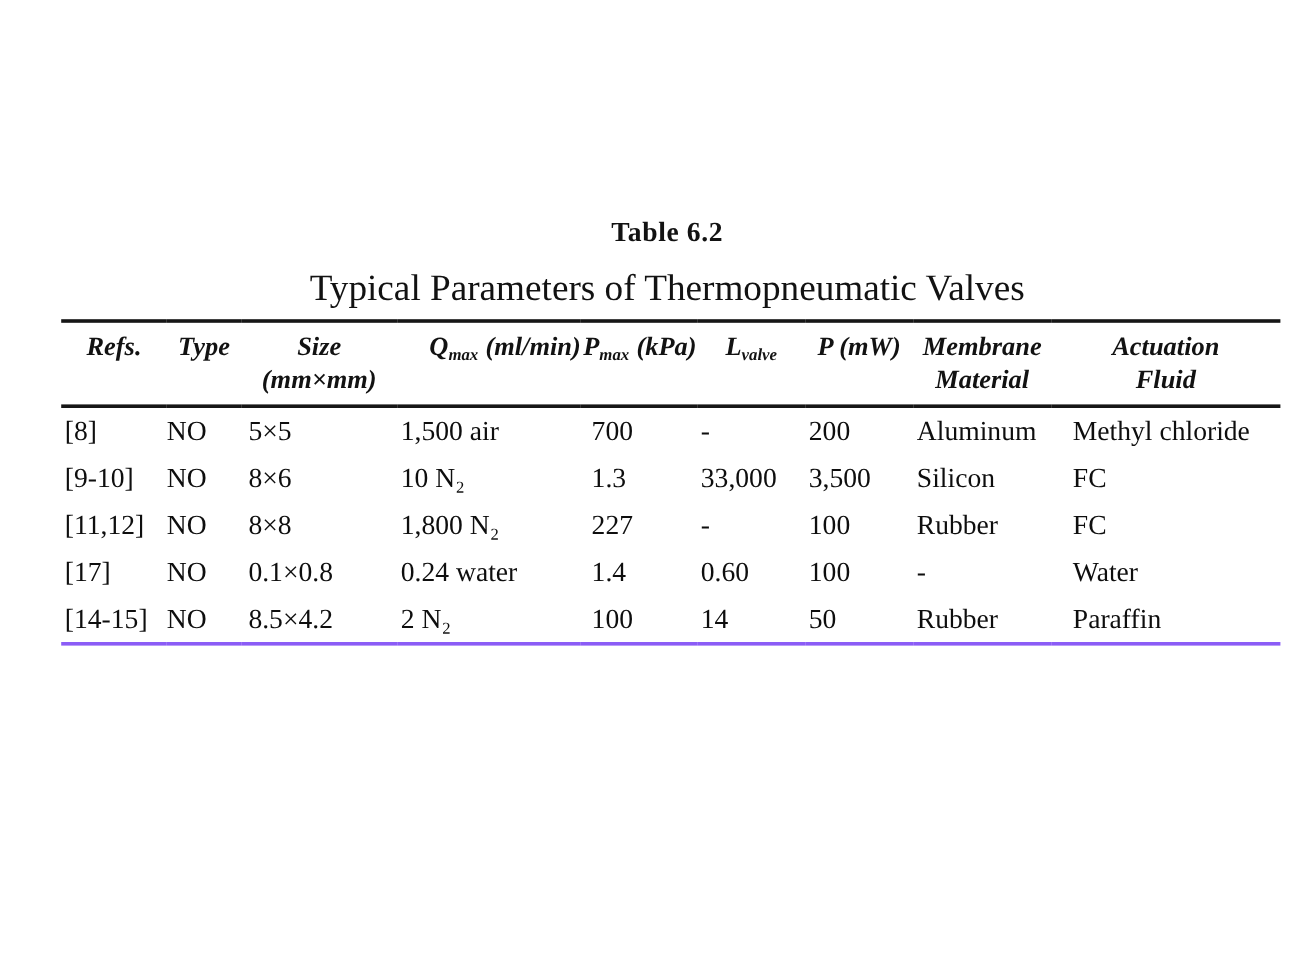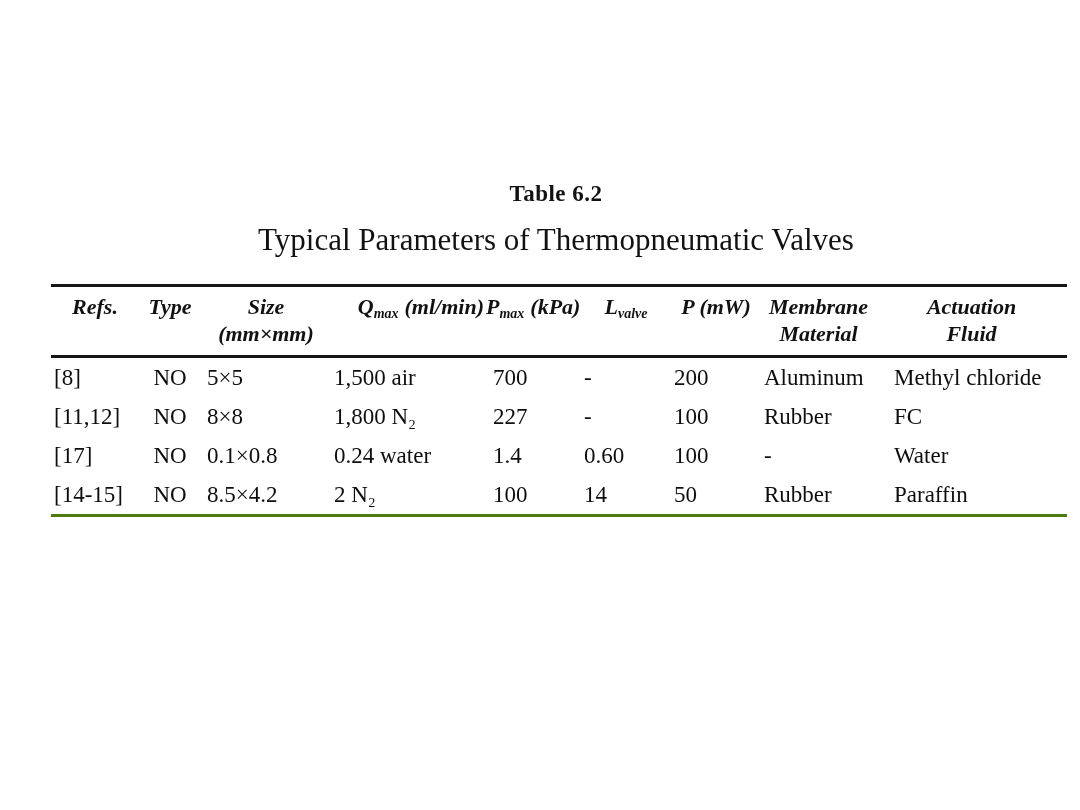--- a/index.html
+++ b/index.html
@@ -25,26 +25,26 @@
     font-weight: bold;
     letter-spacing: 0.5px;
   }
   .table-title {
     margin-top: 15px;
     font-size: 31px;
   }
   table.params {
     position: absolute;
     left: 35px;
-    top: 284px;
+    top: 266px;
     width: 1016px;
     border-collapse: collapse;
     table-layout: fixed;
     border-top: 3px solid #161616;
-    border-bottom: 3px solid #4d7c0f;
+    border-bottom: 3px solid #8b5cf6;
   }
   thead th {
     border-bottom: 3px solid #161616;
     vertical-align: top;
     font-style: italic;
     font-weight: bold;
     font-size: 22px;
     line-height: 27px;
     padding: 6px 0 8px 0;
     height: 65px;
@@ -63,21 +63,21 @@
   tbody td {
     height: 39px;
     font-size: 23px;
     text-align: left;
     vertical-align: middle;
     white-space: nowrap;
     padding: 0;
     color: #0e0e0e;
   }
   td.c-refs      { padding-left: 3px; }
-  td.c-type      { padding-left: 0; text-align: center; }
+  td.c-type      { padding-left: 0; }
   td.c-size      { padding-left: 6px; }
   td.c-qmax      { padding-left: 3px; }
   td.c-pmax      { padding-left: 9px; }
   td.c-lvalve    { padding-left: 3px; }
   td.c-pmw       { padding-left: 3px; }
   td.c-membrane  { padding-left: 3px; }
   td.c-actuation { padding-left: 18px; }
 </style>
 </head>
 <body>
@@ -135,20 +135,31 @@
         <td class="c-type">NO</td>
         <td class="c-size">5×5</td>
         <td class="c-qmax">1,500 air</td>
         <td class="c-pmax">700</td>
         <td class="c-lvalve">-</td>
         <td class="c-pmw">200</td>
         <td class="c-membrane">Aluminum</td>
         <td class="c-actuation">Methyl chloride</td>
       </tr>
       <tr>
+        <td class="c-refs">[9-10]</td>
+        <td class="c-type">NO</td>
+        <td class="c-size">8×6</td>
+        <td class="c-qmax">10 N₂</td>
+        <td class="c-pmax">1.3</td>
+        <td class="c-lvalve">33,000</td>
+        <td class="c-pmw">3,500</td>
+        <td class="c-membrane">Silicon</td>
+        <td class="c-actuation">FC</td>
+      </tr>
+      <tr>
         <td class="c-refs">[11,12]</td>
         <td class="c-type">NO</td>
         <td class="c-size">8×8</td>
         <td class="c-qmax">1,800 N₂</td>
         <td class="c-pmax">227</td>
         <td class="c-lvalve">-</td>
         <td class="c-pmw">100</td>
         <td class="c-membrane">Rubber</td>
         <td class="c-actuation">FC</td>
       </tr>

